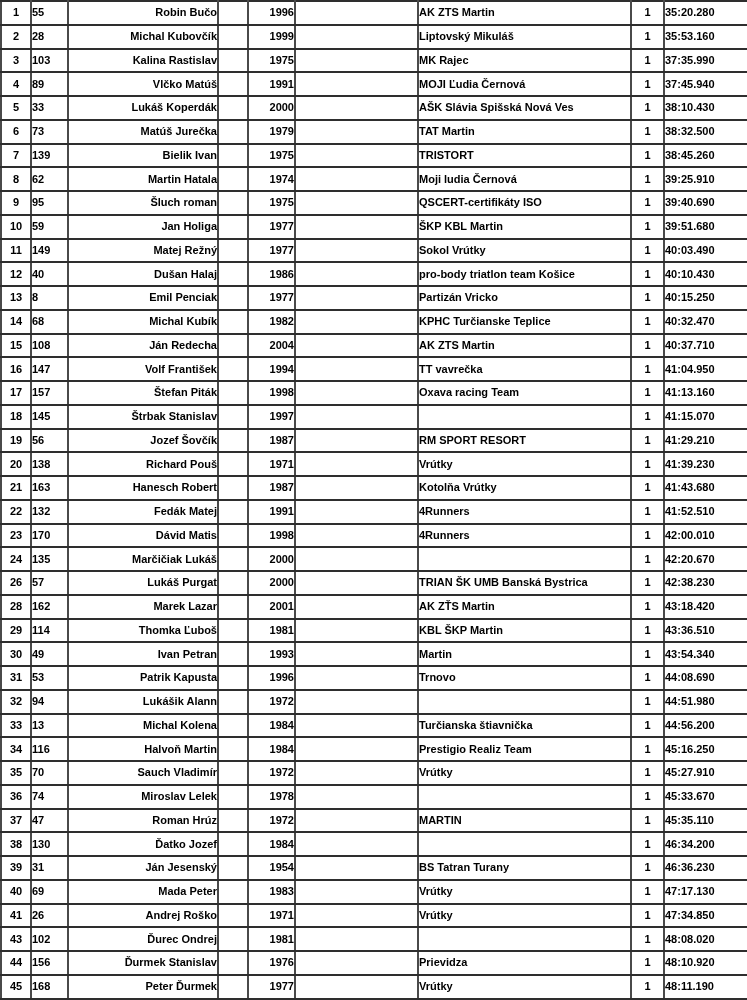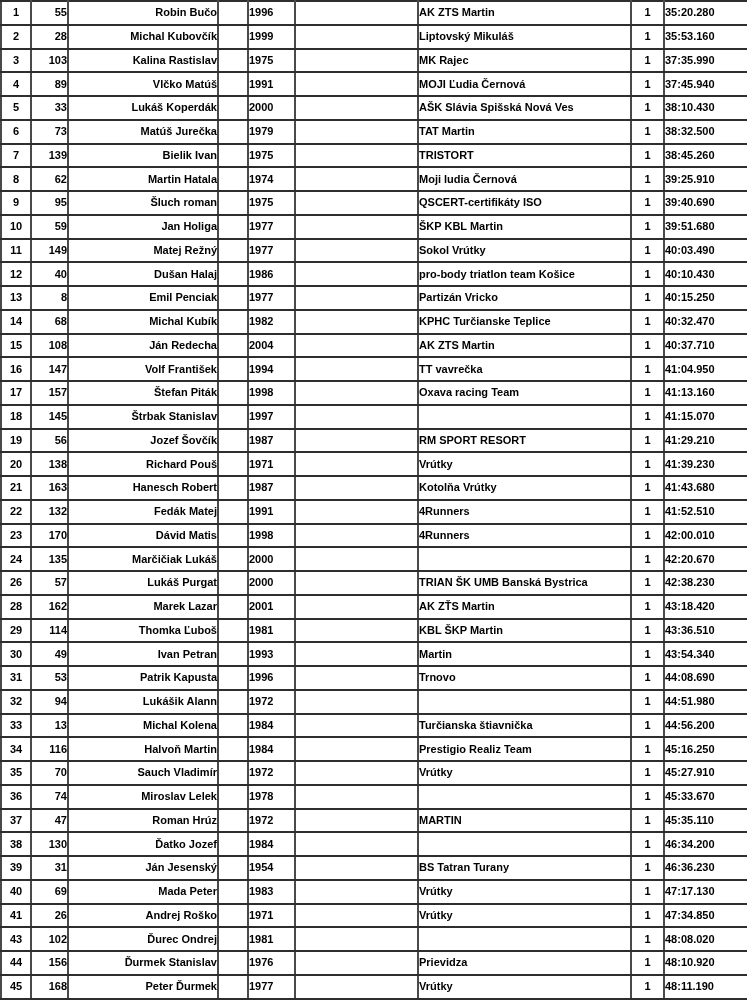--- a/index.html
+++ b/index.html
@@ -30,24 +30,24 @@
     vertical-align: middle;
     color: #000000;
     font-weight: bold;
     font-size: 11px;
     line-height: 1;
     white-space: nowrap;
     overflow: hidden;
     background: #ffffff;
   }
   td.c-rank   { text-align: center; }
-  td.c-bib    { text-align: right; }
+  td.c-bib    { text-align: left; }
   td.c-name   { text-align: right; padding-left: 9px; font-size: 11px; }
   td.c-blank1 { }
-  td.c-year   { text-align: left; margin-left: 41px; }
+  td.c-year   { text-align: right; margin-left: 41px; }
   td.c-blank2 { }
   td.c-club   { text-align: left; padding-left: 4px; font-size: 9.5px; }
   td.c-laps   { text-align: center; }
   td.c-time   { text-align: left; font-size: 11px; }
 </style>
 </head>
 <body>
 
 <div class="page">
   <table class="results" aria-label="race results">

